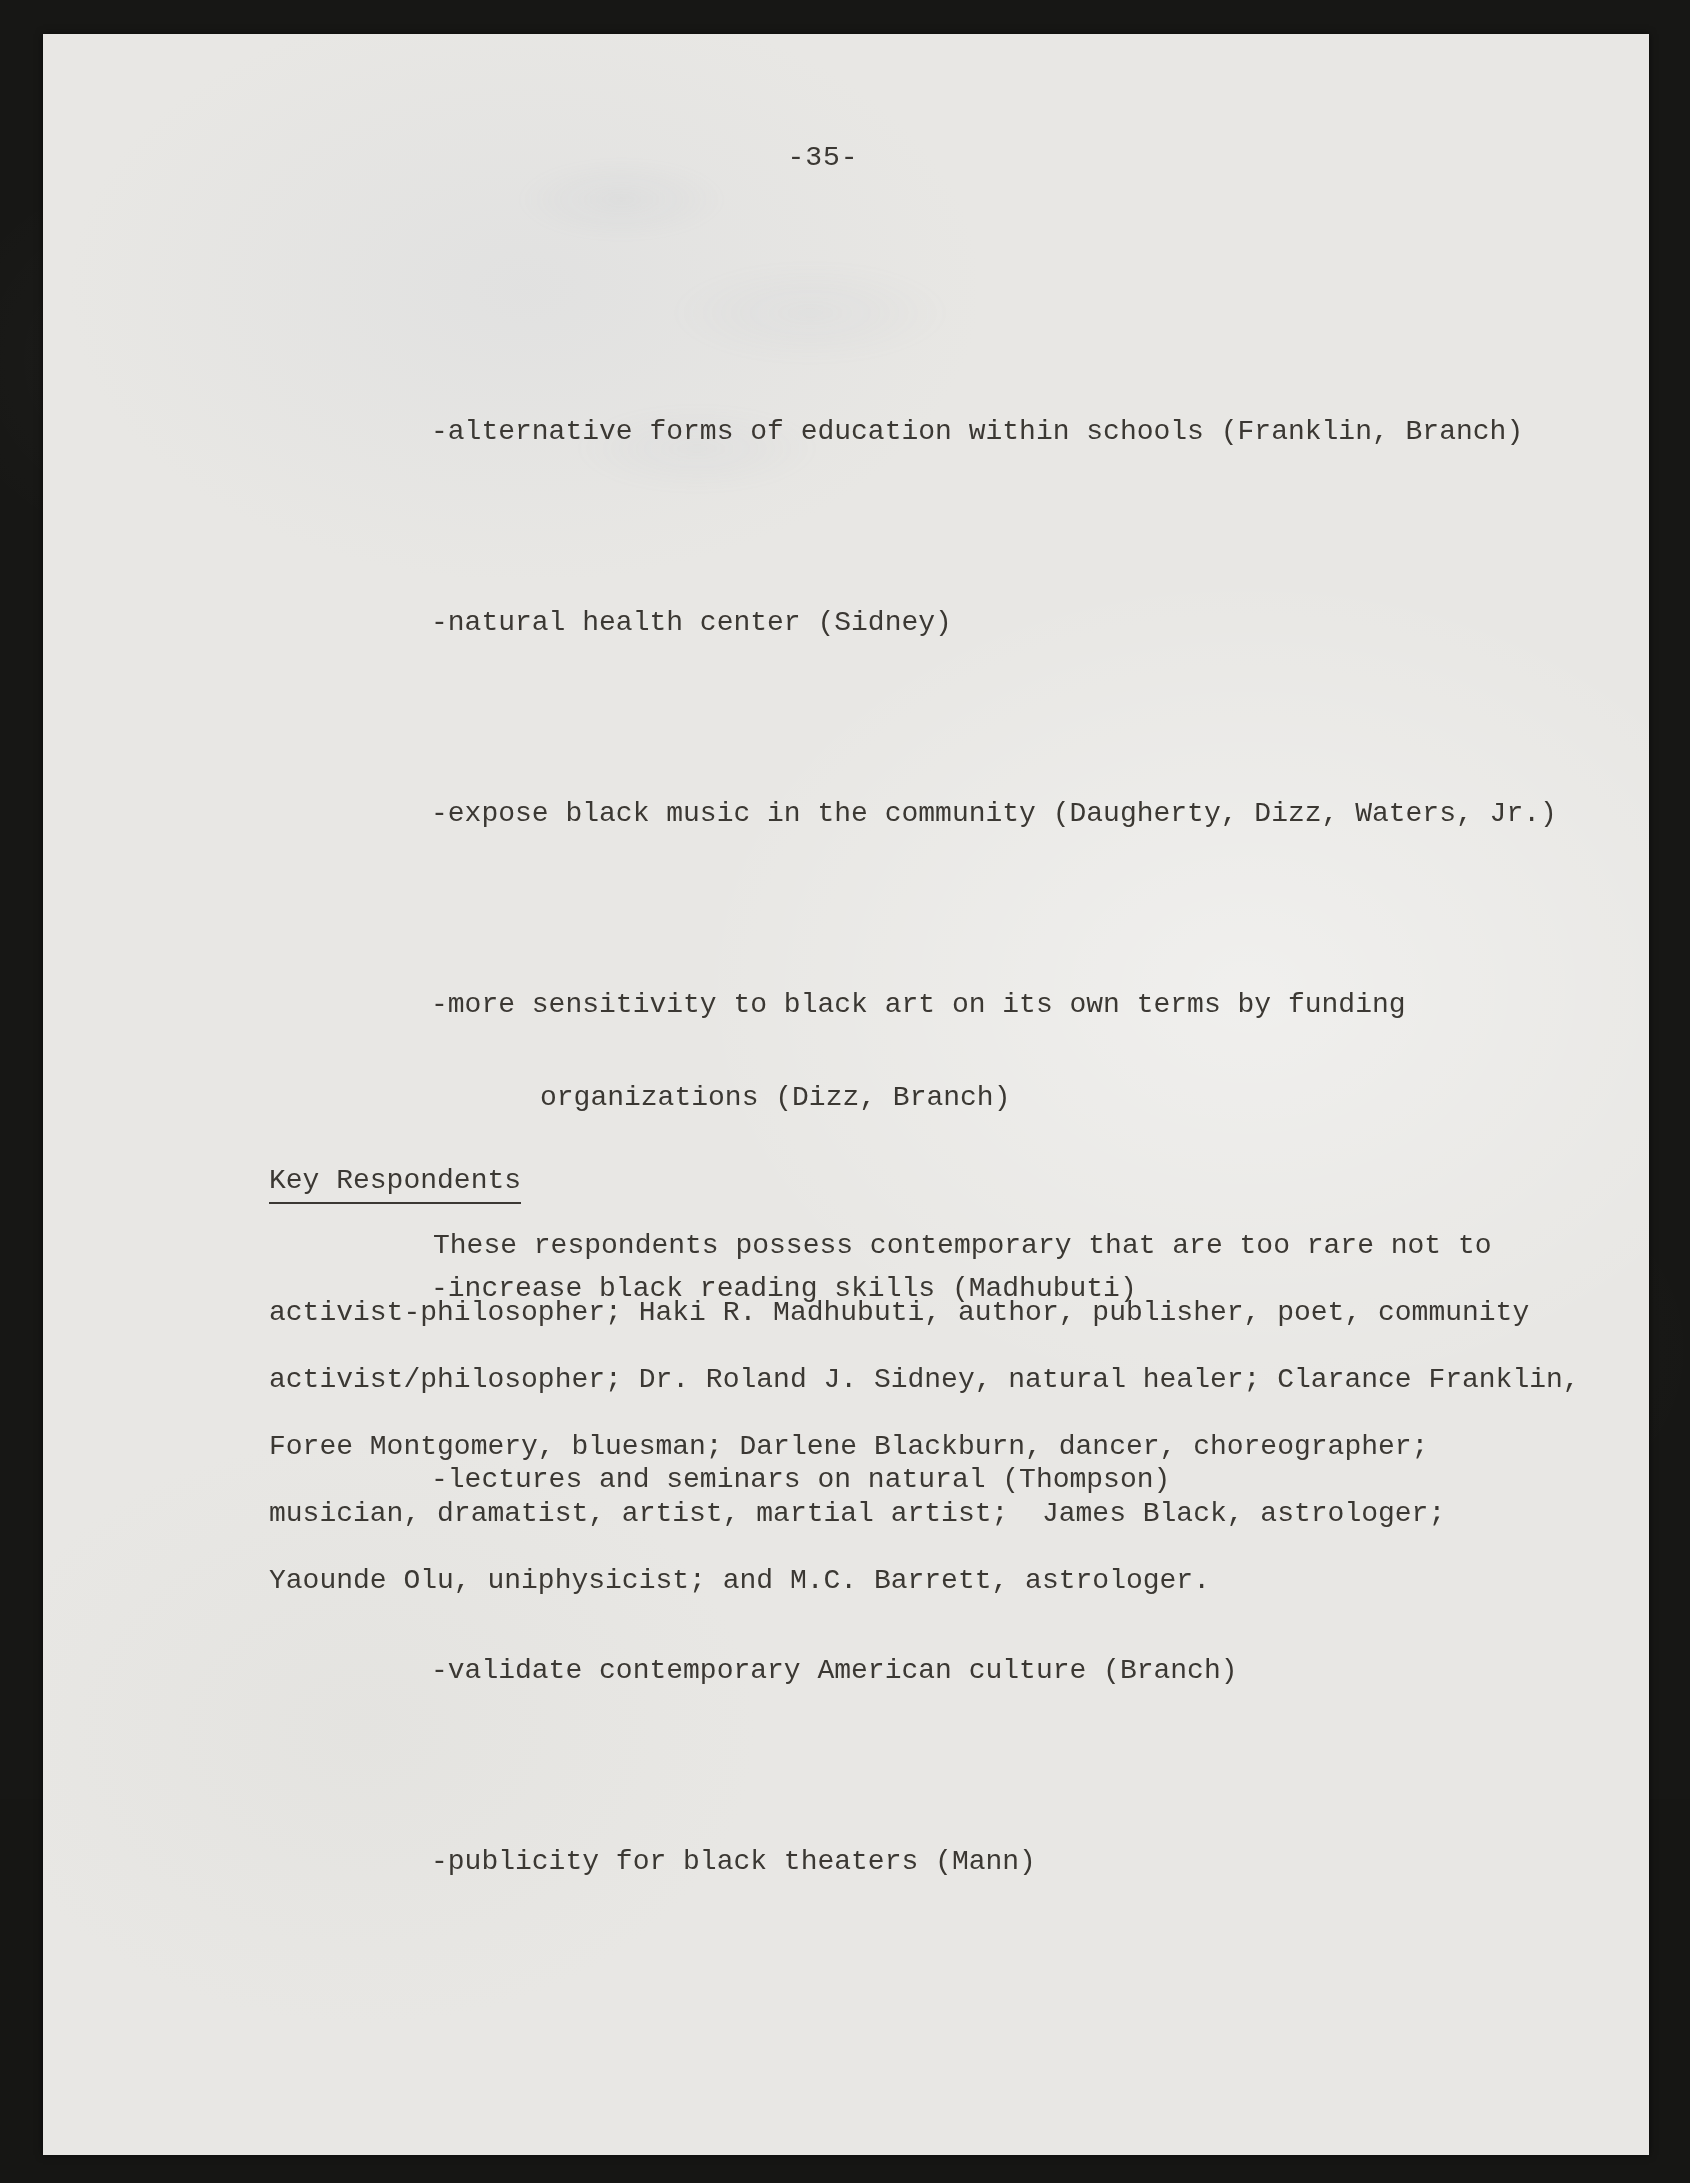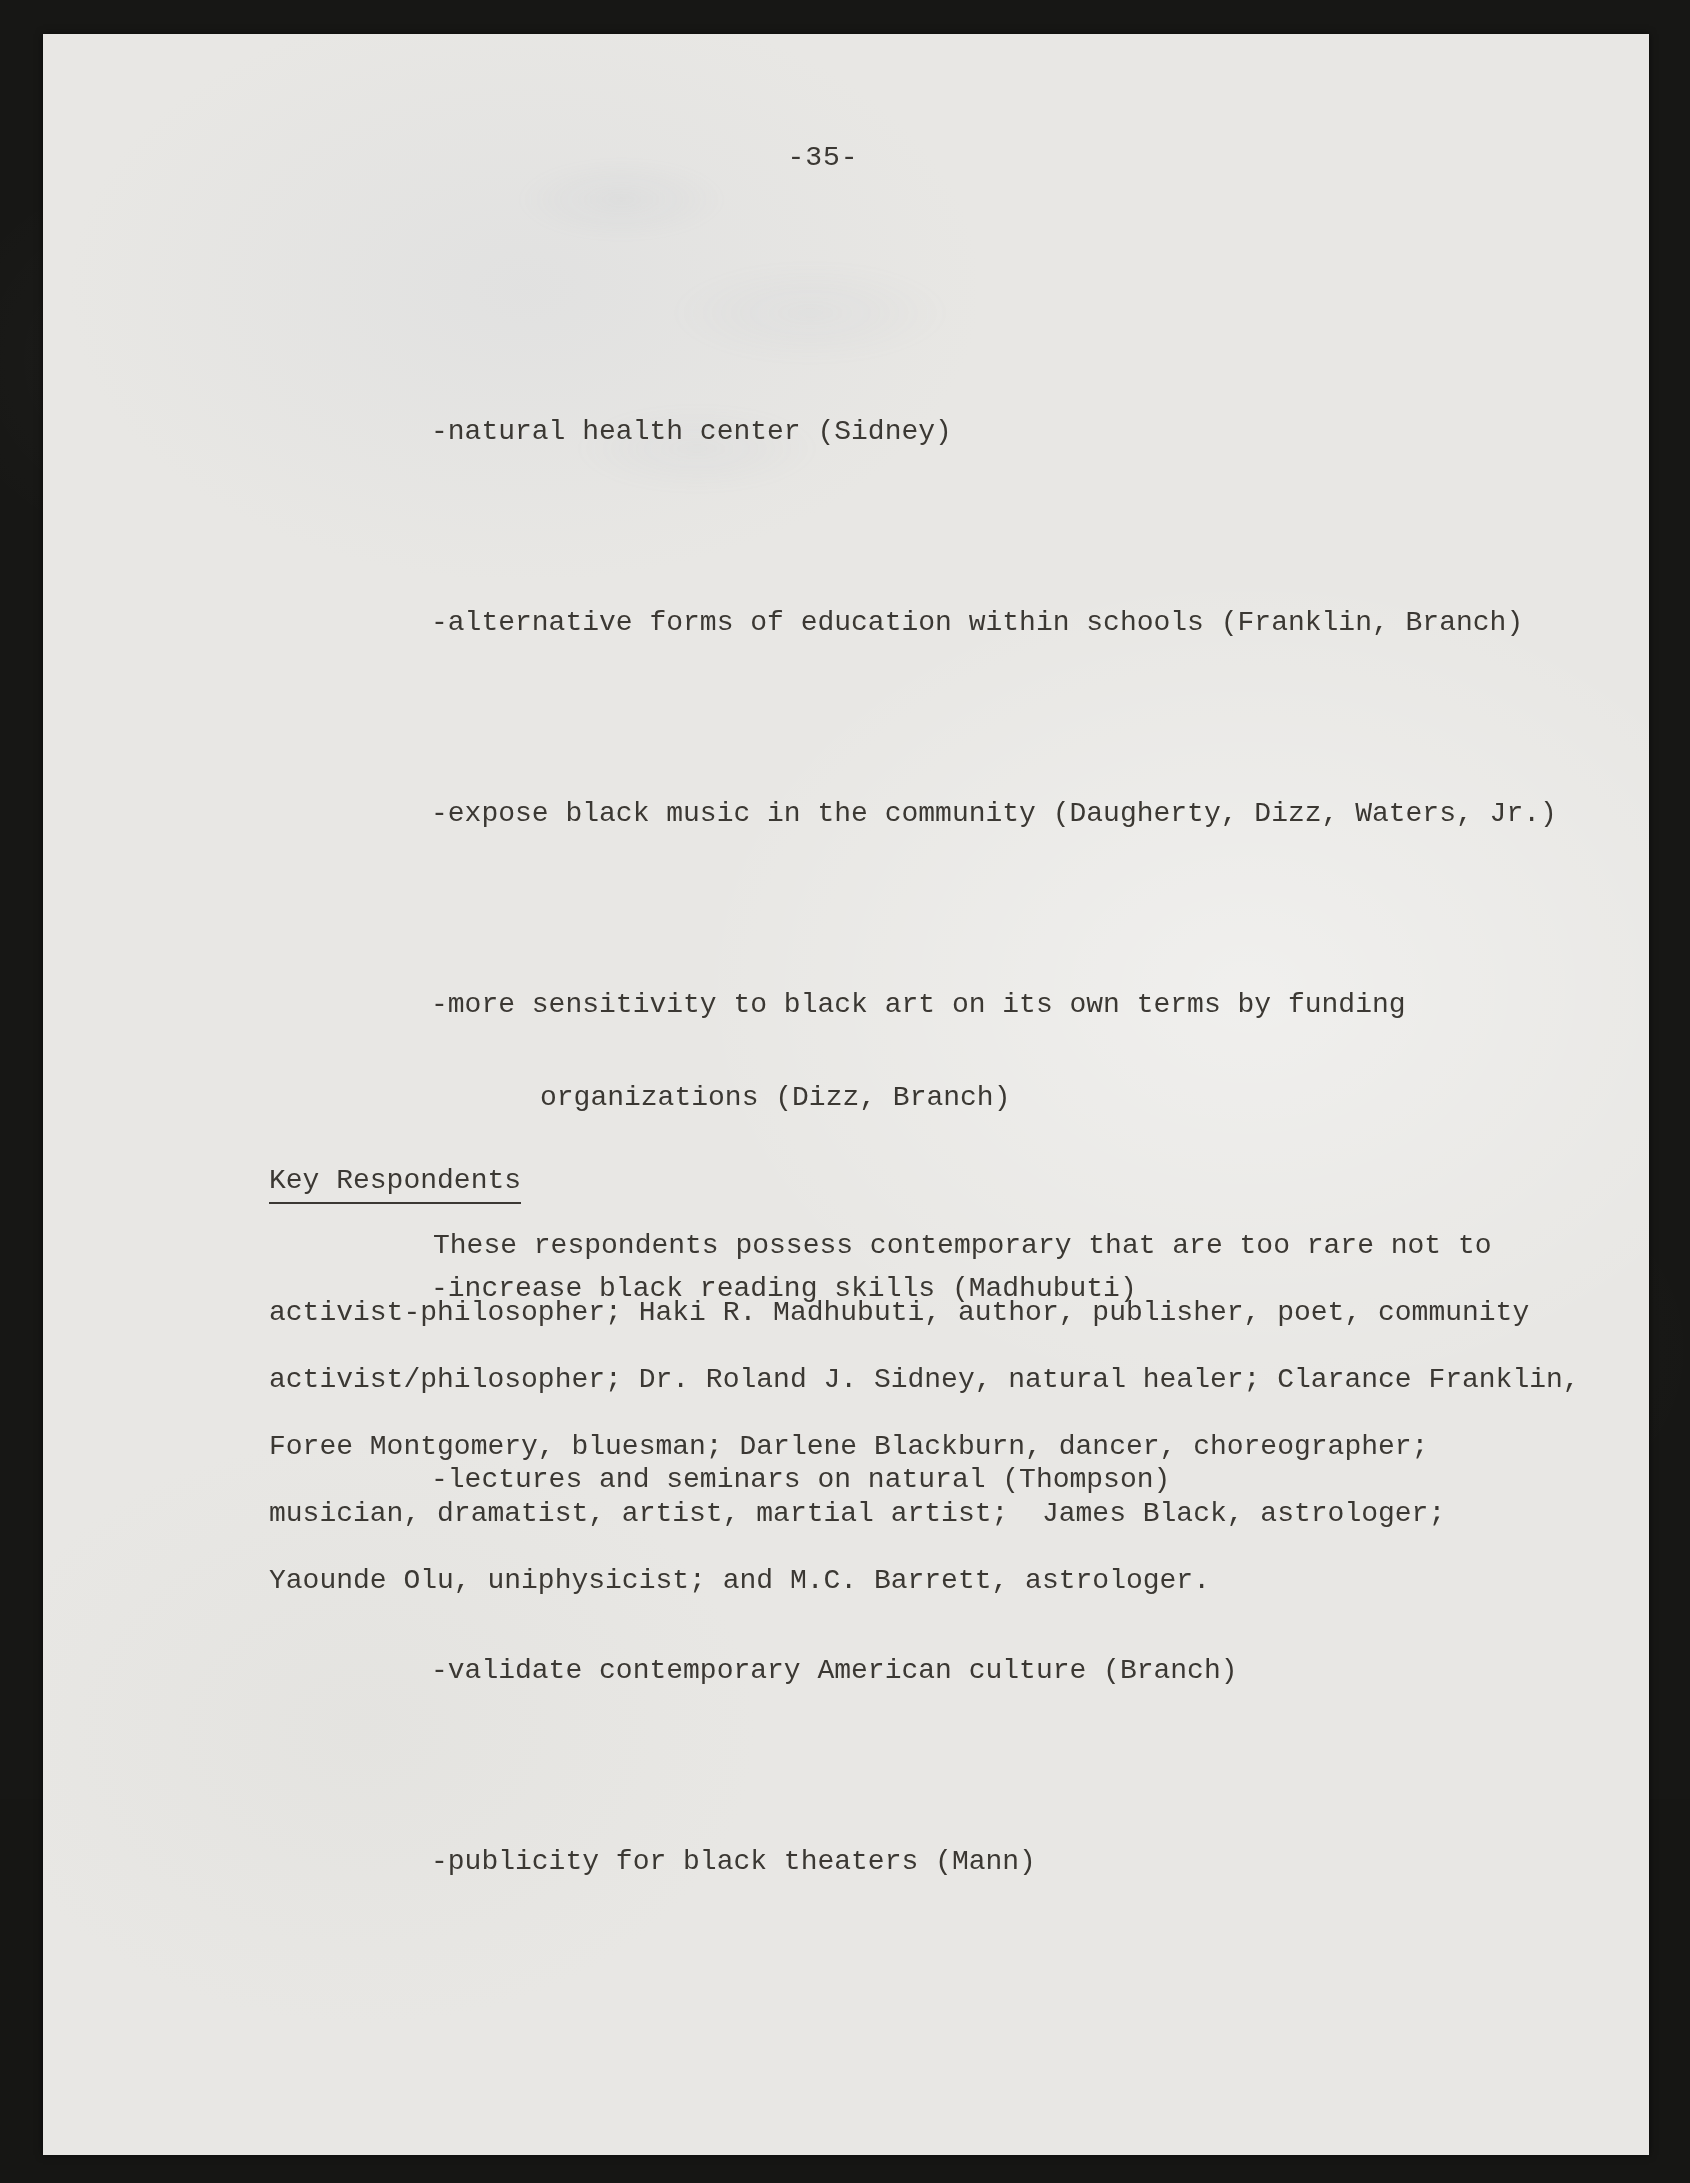--- a/index.html
+++ b/index.html
@@ -105,24 +105,24 @@
 
 <div class="scan">
   <div class="paper">
 
     <div class="ghost"></div>
 
     <div class="page-number">-35-</div>
 
     <div class="needs-list">
       <div class="list-item">
-        <div>-natural health center (Sidney)</div>
+        <div>-alternative forms of education within schools (Franklin, Branch)</div>
       </div>
       <div class="list-item">
-        <div>-alternative forms of education within schools (Franklin, Branch)</div>
+        <div>-natural health center (Sidney)</div>
       </div>
       <div class="list-item">
         <div>-expose black music in the community (Daugherty, Dizz, Waters, Jr.)</div>
       </div>
       <div class="list-item">
         <div>-more sensitivity to black art on its own terms by funding</div>
         <div class="cont">organizations (Dizz, Branch)</div>
       </div>
       <div class="list-item">
         <div>-increase black reading skills (Madhubuti)</div>

